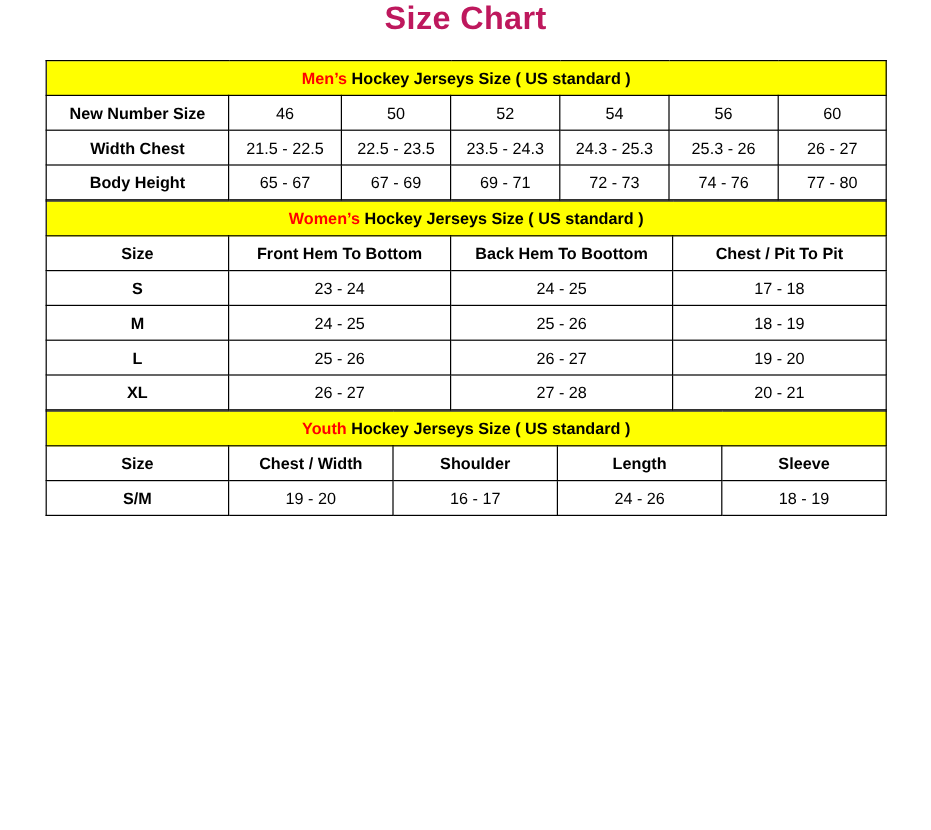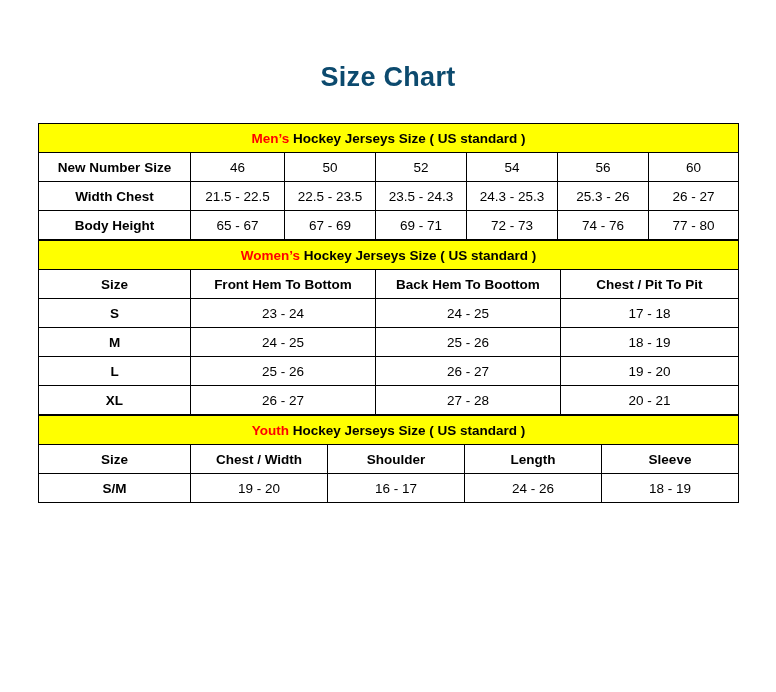--- a/index.html
+++ b/index.html
@@ -14,28 +14,27 @@
     color: #000000;
   }
   .page {
     position: relative;
     width: 776px;
     height: 692px;
     box-sizing: border-box;
   }
   .title {
     text-align: center;
-    color: #0c4a6e;
+    color: #be185d;
     font-size: 27px;
     font-weight: bold;
-    padding-top: 62px;
     letter-spacing: 0.3px;
   }
   .chart-wrap {
-    margin: 30px 38px 0 38px;
+    margin: 19px 38px 0 38px;
   }
   table.size-table {
     border-collapse: collapse;
     width: 700px;
     table-layout: fixed;
   }
   table.size-table td {
     border: 1px solid #000000;
     text-align: center;
     vertical-align: middle;

